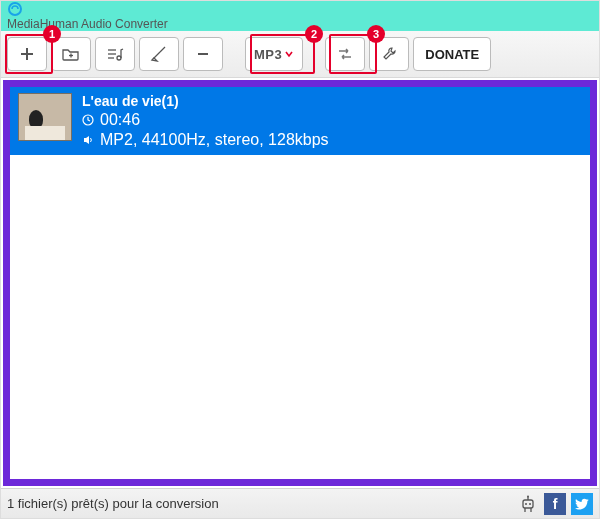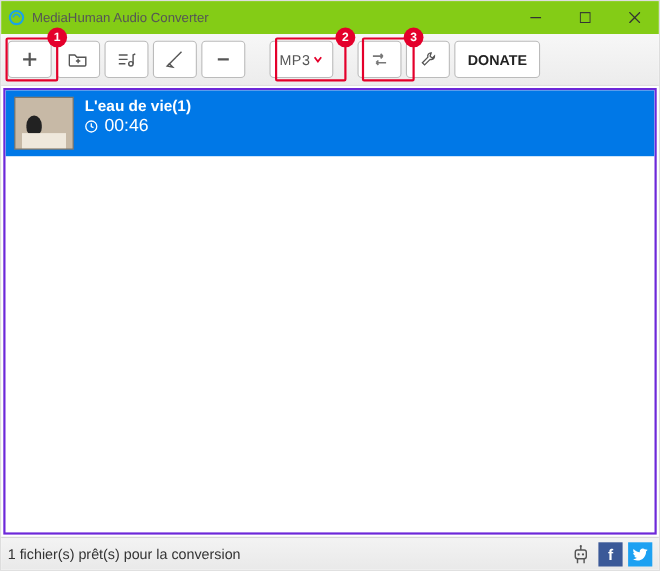--- a/index.html
+++ b/index.html
@@ -10,25 +10,26 @@
     width: 600px;
     height: 519px;
     overflow: hidden;
     display: flex;
     flex-direction: column;
     border: 1px solid #ddd;
   }
   
   .titlebar {
     display: flex;
-    align-items: center;
+    align-items: flex-start;
     height: 30px;
-    background: #84cc16;
+    background: #5eead4;
     padding-left: 6px;
     user-select: none;
+    flex-direction: column;
   }
   .app-icon {
     width: 16px; height: 16px;
     margin-right: 6px;
     display: flex; align-items: center; justify-content: center;
   }
   .app-title { color: #555; font-size: 12px; }
   .titlebar-spacer { flex: 1; }
   .winbtn {
     width: 45px; height: 30px;
@@ -81,21 +82,21 @@
     font-size: 11px;
     font-weight: 600;
     border-radius: 50%;
     display: flex; align-items: center; justify-content: center;
     pointer-events: none;
   }
   
   .list-area {
     flex: 1;
     background: #fff;
-    border: 2px solid #6d28d9;
+    border: 7px solid #6d28d9;
     margin: 2px;
     overflow: hidden;
   }
   .track-row {
     display: flex;
     align-items: flex-start;
     background: #0078e7;
     color: #fff;
     padding: 6px 8px;
     gap: 10px;
@@ -149,21 +150,21 @@
     font-weight: bold;
     font-size: 14px;
     font-family: Arial, sans-serif;
   }
   .fb { background: #3b5998; }
   .tw { background: #1da1f2; }
   .robot {
     width: 22px; height: 22px;
     display: flex; align-items: center; justify-content: center;
   }
-  .fmt-label { letter-spacing: 0.5px; }
+  .fmt-label { letter-spacing: 0.5px; font-weight: bold; }
 </style>
 </head>
 <body>
 
 <div class="titlebar">
   <span class="app-icon">
     <svg width="16" height="16" viewBox="0 0 16 16">
       <circle cx="8" cy="8" r="6" fill="none" stroke="#1aa3e8" stroke-width="2"></circle>
       <path d="M5 8 a3 3 0 0 1 6 0" fill="none" stroke="#1aa3e8" stroke-width="1.5"></path>
     </svg>
@@ -272,20 +273,27 @@
   <div class="track-row">
     <div class="thumb"></div>
     <div class="track-meta">
       <div class="track-title">L'eau de vie(1)</div>
       <div class="meta-line">
         <svg width="12" height="12" viewBox="0 0 12 12">
           <circle cx="6" cy="6" r="5" fill="none" stroke="#fff" stroke-width="1.2"></circle>
           <path d="M6 3 V6 L8 7" fill="none" stroke="#fff" stroke-width="1.2"></path>
         </svg>
         <span>00:46</span>
+      </div>
+      <div class="meta-line">
+        <svg width="12" height="12" viewBox="0 0 12 12">
+          <path d="M2 4 h2 l3 -2 v8 l-3 -2 h-2 Z" fill="#fff"></path>
+          <path d="M8.5 4 a3 3 0 0 1 0 4" fill="none" stroke="#fff" stroke-width="1"></path>
+        </svg>
+        <span>MP2, 44100Hz, stereo, 128kbps</span>
       </div>
     </div>
   </div>
 </div>
 
 <div class="statusbar">
   <span>1 fichier(s) prêt(s) pour la conversion</span>
   <div class="statusbar-spacer"></div>
   <div class="social">
     <div class="robot">

